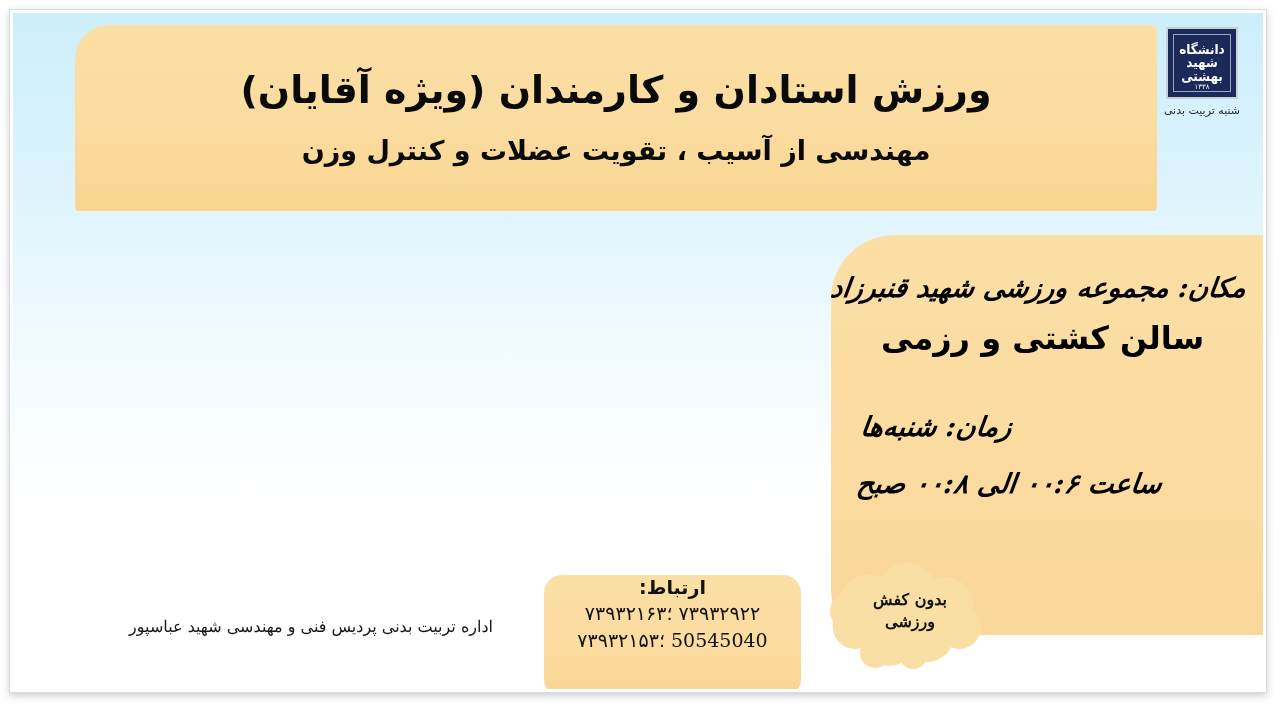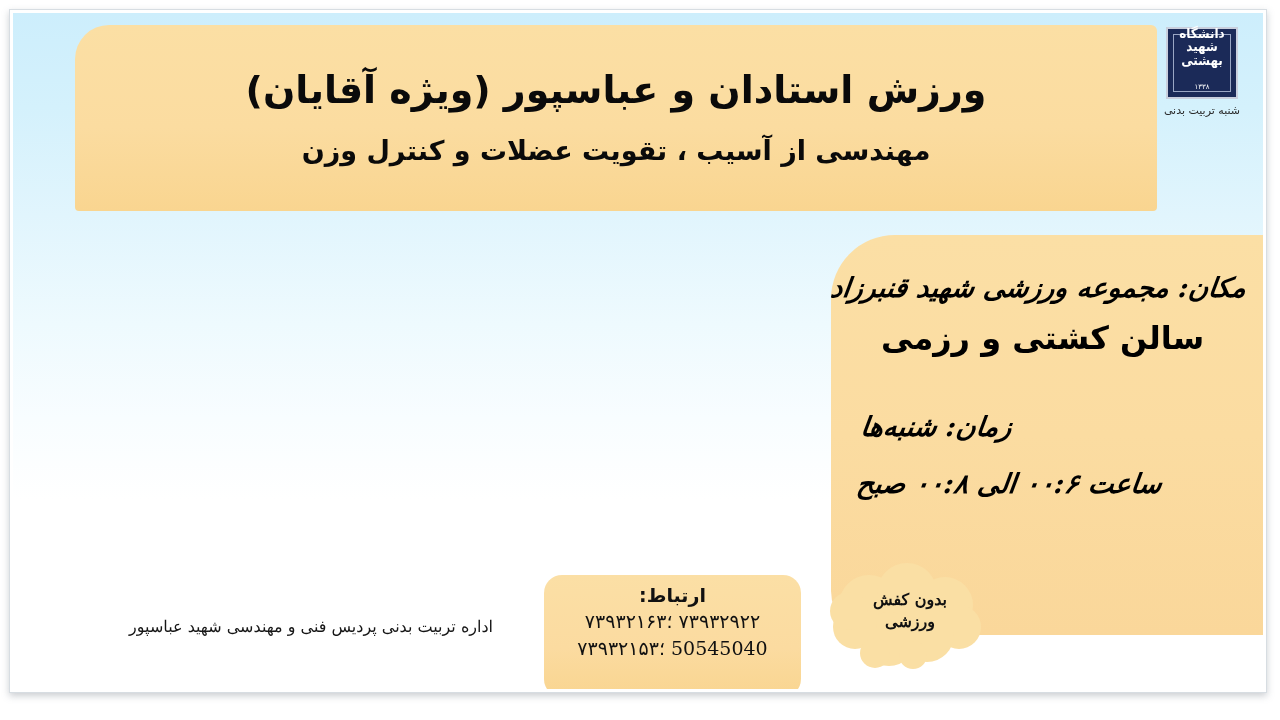--- a/index.html
+++ b/index.html
@@ -101,21 +101,21 @@
   }
   .logo-mark {
     width: 72px;
     height: 72px;
     margin: 4px auto 0 auto;
     background: #1b2a58;
     border: 2px solid #c9cfdd;
     box-sizing: border-box;
     position: relative;
     display: flex;
-    align-items: flex-start;
+    align-items: center;
     justify-content: center;
   }
   .logo-inner {
     position: absolute;
     left: 5px; top: 5px; right: 5px; bottom: 5px;
     border: 1px solid #9aa6c4;
   }
   .logo-glyph {
     position: relative;
     color: #ffffff;
@@ -269,21 +269,21 @@
   
   .contact-box {
     position: absolute;
     left: 531px;
     top: 562px;
     width: 257px;
     height: 122px;
     background: linear-gradient(to bottom, #fbdfa5 0%, #fbdba0 60%, #f9d590 100%);
     border-radius: 18px;
     box-sizing: border-box;
-    padding: 9px 10px;
+    padding: 1px 10px;
     direction: rtl;
     text-align: center;
   }
   .contact-title {
     font-family: "DejaVu Sans", sans-serif;
     font-weight: bold;
     font-size: 19px;
     color: #111111;
     direction: rtl;
     line-height: 1.25;
@@ -314,21 +314,21 @@
 </style>
 </head>
 <body>
 
 <div id="stage">
 
   <div class="slide-frame">
     <div class="slide-canvas">
 
       <div class="top-banner">
-        <div class="headline-1">ورزش استادان و عباسپور (ویژه آقایان)</div>
+        <div class="headline-1">ورزش استادان و کارمندان (ویژه آقایان)</div>
         <div class="headline-2">مهندسی از آسیب ، تقویت عضلات و کنترل وزن</div>
       </div>
 
       <div class="logo-block">
         <div class="logo-mark">
           <div class="logo-inner"></div>
           <div class="logo-glyph">دانشگاه شهید بهشتی</div>
           <div class="logo-year">۱۳۳۸</div>
         </div>
         <div class="logo-caption">شنبه تربیت بدنی</div>

